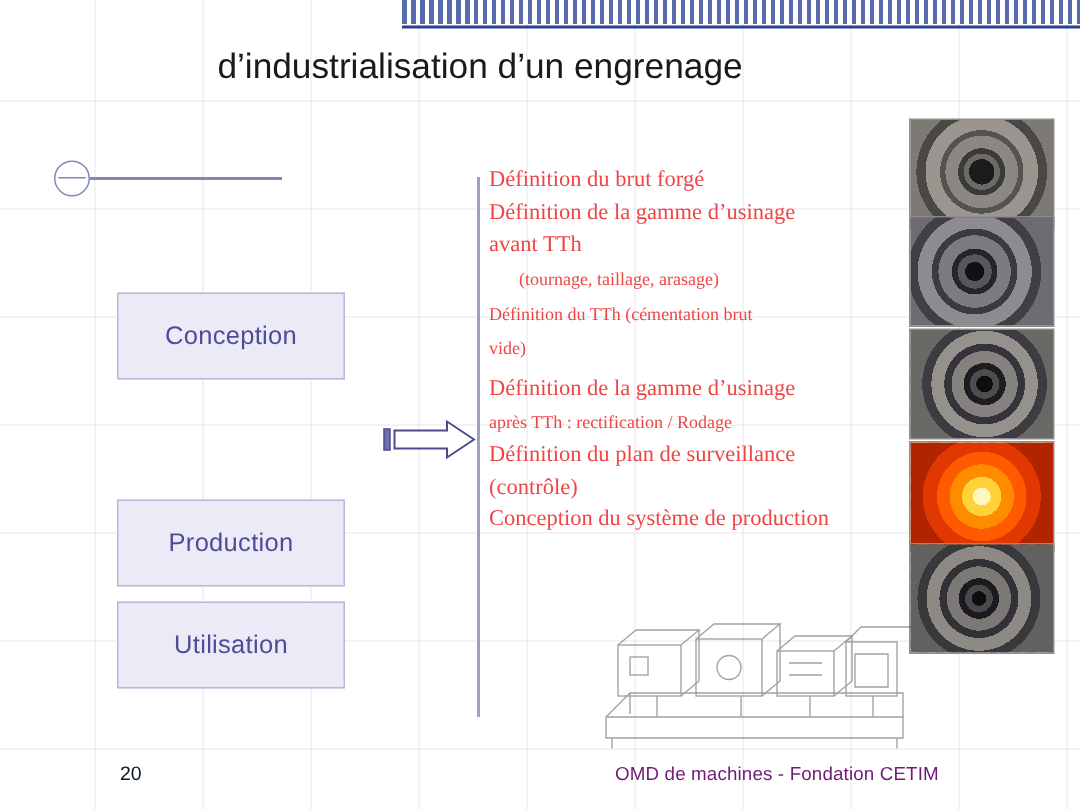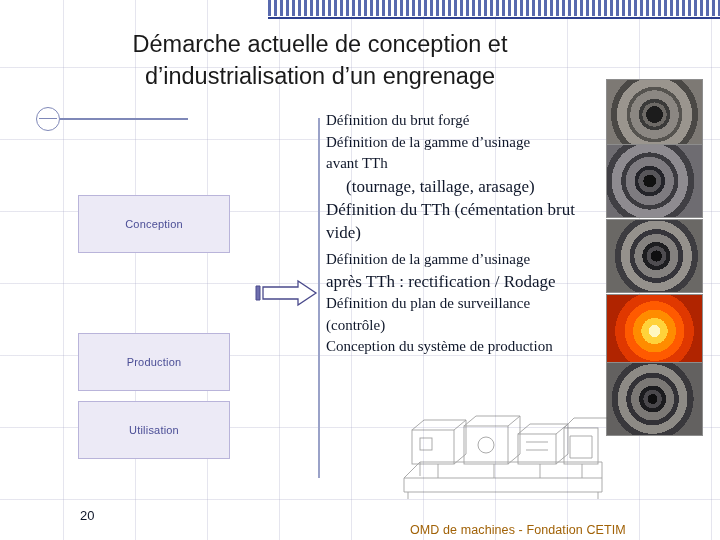--- a/index.html
+++ b/index.html
@@ -96,21 +96,21 @@
   .box {
     position: absolute;
     left: 78px;
     width: 150px;
     height: 56px;
     background: #eceaf6;
     border: 1px solid #b9b4da;
     display: flex;
     align-items: center;
     justify-content: center;
-    font-size: 11px;
+    font-size: 17px;
     color: #4b4e96;
     letter-spacing: 0.2px;
   }
   .box.b1 { top: 195px; }
   .box.b2 { top: 264px; border: 1.4px solid #6f6fae; }
   .box.b3 { top: 333px; }
   .box.b4 { top: 401px; }
   .box.b2 span { font-weight: bold; color: #3b3f8c; }
 
   
@@ -122,24 +122,24 @@
   .arrow svg { display: block; }
 
   
   .textblock {
     position: absolute;
     left: 326px; top: 110px;
     width: 290px;
     font-family: "Liberation Serif", serif;
     font-size: 15px;
     line-height: 21.5px;
-    color: #0f172a;
+    color: #ef4444;
   }
   .textblock .ln { white-space: pre-wrap; }
-  .textblock .ln.big { font-size: 17px; line-height: 23px; }
+  .textblock .ln.big { font-size: 12px; line-height: 23px; }
   .textblock .ln.indent { padding-left: 20px; }
   .textblock .grp { margin-bottom: 1px; }
   .gap { height: 4px; }
 
   
   .photo {
     position: absolute;
     left: 606px;
     width: 95px;
     height: 72px;
@@ -193,37 +193,35 @@
   .page-num {
     position: absolute;
     left: 80px; top: 508px;
     font-size: 13px;
     color: #0f172a;
   }
   .footer-text {
     position: absolute;
     left: 410px; top: 509px;
     font-size: 12.5px;
-    color: #a16207;
+    color: #701a75;
     letter-spacing: 0.1px;
-    margin-top: 14px;
   }
 </style>
 </head>
 <body>
 
 <div id="slide">
 
   <div class="grid"></div>
 
   <div class="topbar"></div>
   <div class="topbar-line"></div>
 
   <div class="title">
-    <div>Démarche actuelle de conception et</div>
     <div>d’industrialisation d’un engrenage</div>
   </div>
 
   <div class="flow-circle"></div>
   <div class="flow-hline"></div>
   <div class="flow-vline"></div>
 
   <div class="box b1">
     <span>Conception</span>
   </div>

